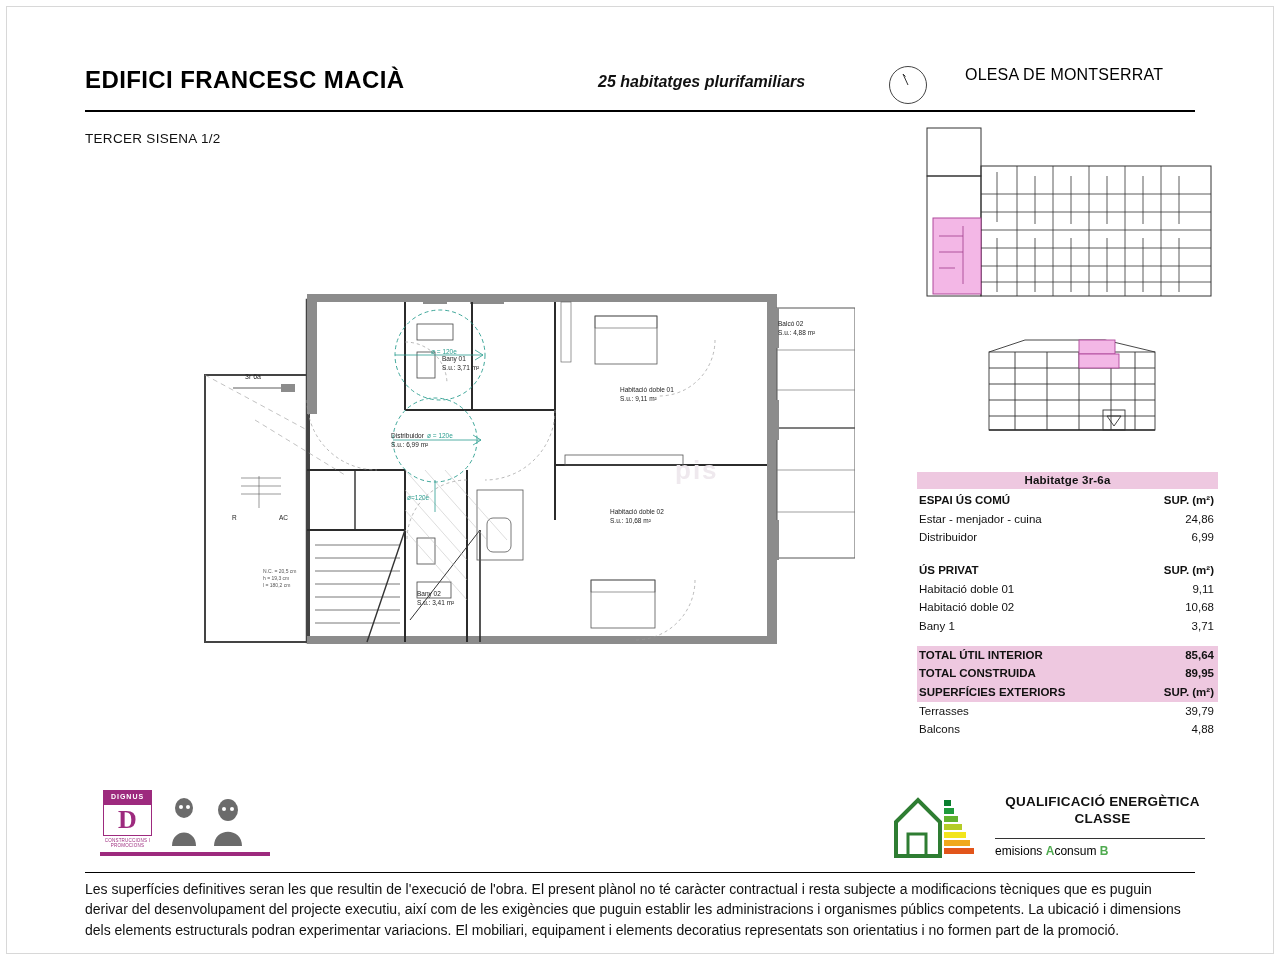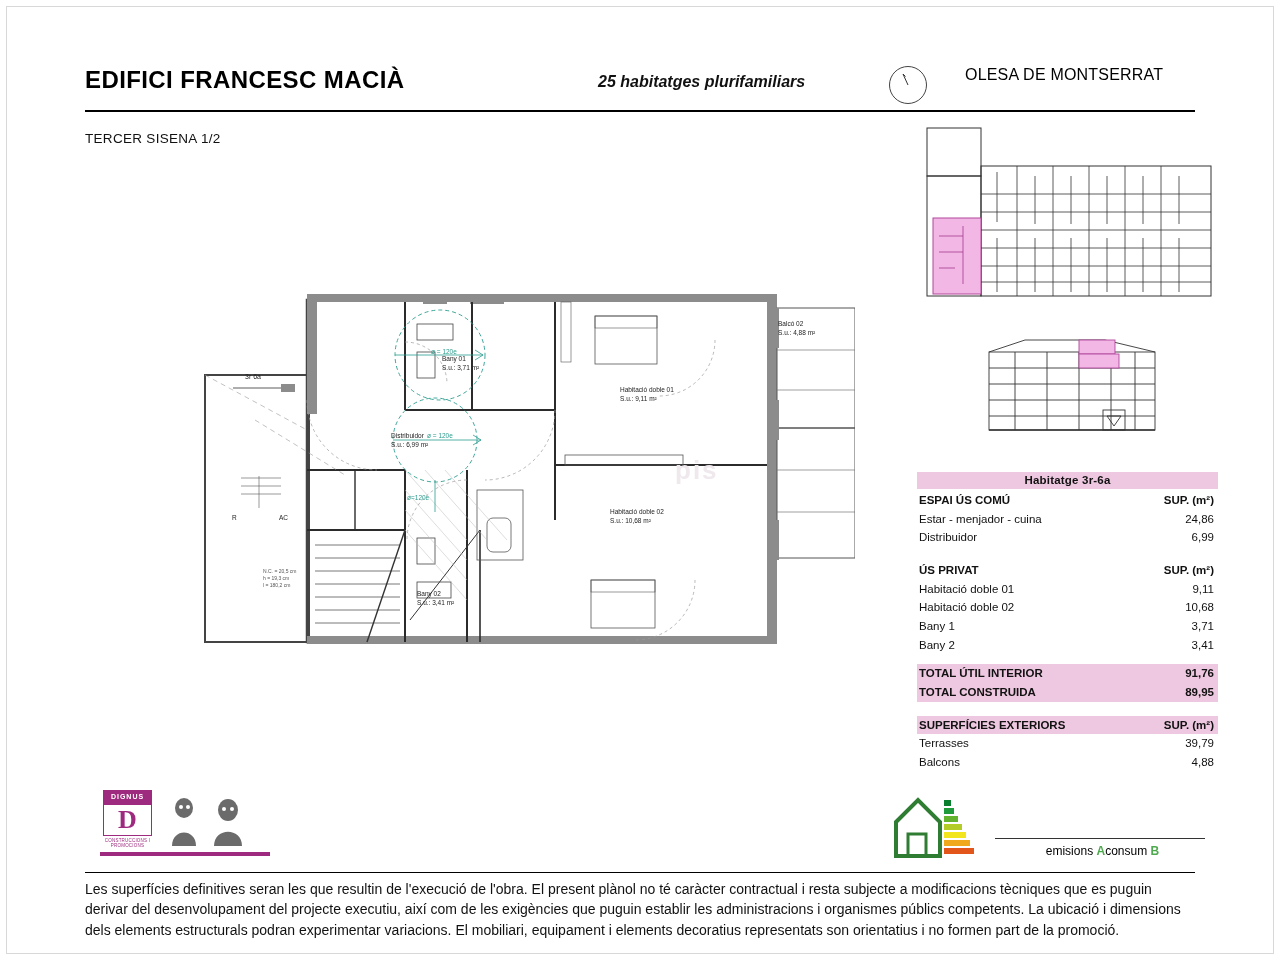--- a/index.html
+++ b/index.html
@@ -107,21 +107,20 @@
   }
   .t-row .val { text-align: center; }
   .spacer { height: 12px; }
   .band {
     background: #eec8e0;
     margin-top: 10px;
   }
   .band .t-row { font-weight: bold; padding: 1px 4px 1px 2px; }
   .band2 {
     background: #eec8e0;
-    margin-top: 14px;
   }
 
   
   .logo {
     position: absolute; left: 100px; top: 790px; width: 170px; height: 65px;
   }
   .logo .lbox {
     position: absolute; left: 0; top: 0; width: 55px; height: 60px;
     background: #ffffff; border: 0;
   }
@@ -156,21 +155,21 @@
     position: absolute; left: 105px; top: 4px; width: 215px;
     text-align: center; font-size: 13.5px; font-weight: bold; color: #111;
     line-height: 1.25; letter-spacing: .2px;
   }
   .energy .erule {
     position: absolute; left: 105px; top: 48px; width: 210px;
     border-top: 1px solid #333;
   }
   .energy .erow {
     position: absolute; left: 105px; top: 54px; width: 215px;
-    display: flex; justify-content: center; font-size: 12px; color: #111;
+    display: flex; justify-content: flex-start; font-size: 12px; color: #111;
   }
   .energy .erow .k { color: #000; }
   .energy .erow .g { color: #4faa4f; font-weight: bold; }
 
   .footnote {
     position: absolute; left: 85px; top: 879px; width: 1110px;
     font-size: 14px; line-height: 1.45; color: #111;
   }
   .footrule {
     position: absolute; left: 85px; top: 872px; width: 1110px;
@@ -451,29 +450,25 @@
       <span class="val">9,11</span>
     </div>
     <div class="t-row">
       <span>Habitació doble 02</span>
       <span class="val">10,68</span>
     </div>
     <div class="t-row">
       <span>Bany 1</span>
       <span class="val">3,71</span>
     </div>
-    <div class="t-row">
-      <span>Bany 2</span>
-      <span class="val">3,41</span>
-    </div>
 
     <div class="band">
       <div class="t-row">
         <span>TOTAL ÚTIL INTERIOR</span>
-        <span class="val">91,76</span>
+        <span class="val">85,64</span>
       </div>
       <div class="t-row">
         <span>TOTAL CONSTRUIDA</span>
         <span class="val">89,95</span>
       </div>
     </div>
 
     <div class="band2">
       <div class="t-row" style="font-weight:bold;">
         <span>SUPERFÍCIES EXTERIORS</span>
@@ -523,20 +518,24 @@
           <rect x="54" y="18" width="10" height="6" fill="#1f9b3c"></rect>
           <rect x="54" y="26" width="14" height="6" fill="#63b32e"></rect>
           <rect x="54" y="34" width="18" height="6" fill="#b4cc27"></rect>
           <rect x="54" y="42" width="22" height="6" fill="#f2e41d"></rect>
           <rect x="54" y="50" width="26" height="6" fill="#f0a81c"></rect>
           <rect x="54" y="58" width="30" height="6" fill="#e2551b"></rect>
           <rect x="54" y="10" width="7" height="6" fill="#0a7f2e"></rect>
         </g>
       </svg>
     </div>
+    <div class="etitle">
+      <span>QUALIFICACIÓ ENERGÈTICA</span><br>
+      <span>CLASSE</span>
+    </div>
     <div class="erule"></div>
     <div class="erow">
       <span>
         <span class="k">emisions</span>
         <span class="g">A</span>
       </span>
       <span>
         <span class="k">consum</span>
         <span class="g">B</span>
       </span>

